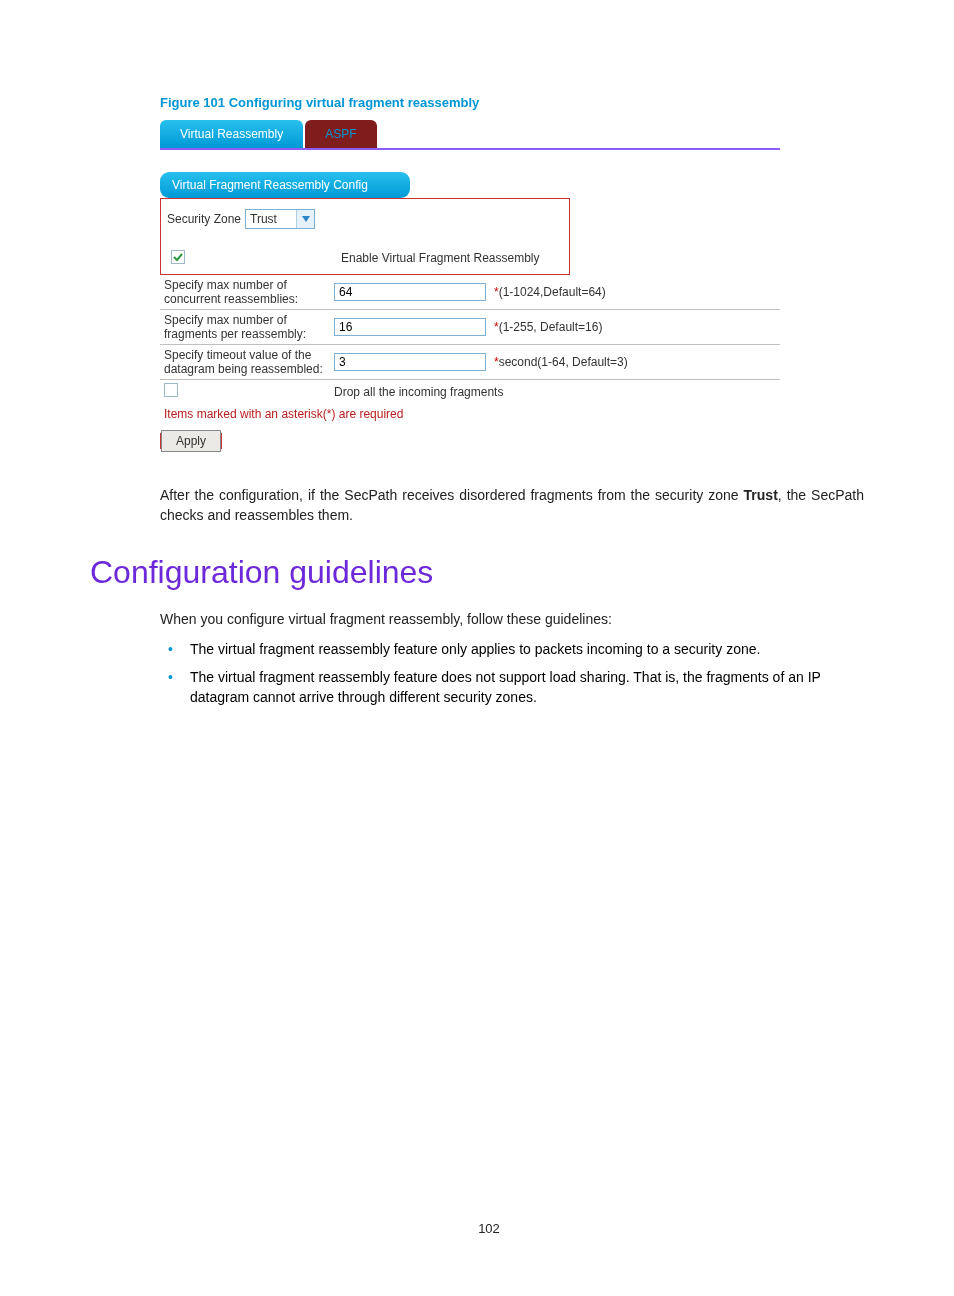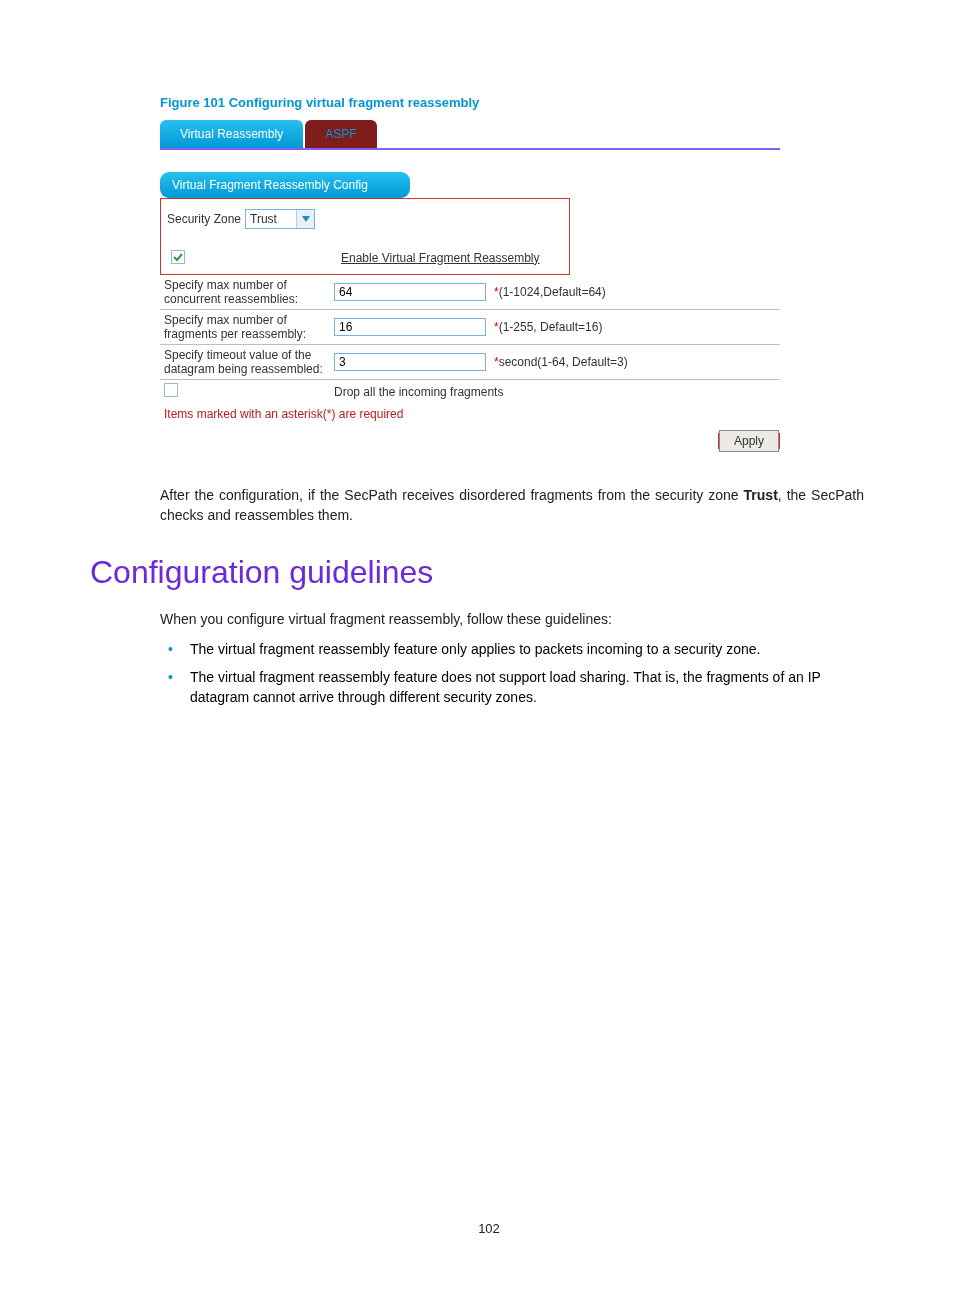--- a/index.html
+++ b/index.html
@@ -120,21 +120,20 @@
     background: #fff;
   }
   .star { color: #d40000; }
   .note-row {
     font-size: 12px;
     color: #b91c1c;
     padding: 4px 0 0 4px;
   }
   .apply-row {
     width: 620px;
-    text-align: right;
     margin-top: 12px;
   }
   .apply-btn {
     display: inline-block;
     border: 1px solid #cc3333;
     padding: 0;
   }
   .apply-btn-inner {
     border: 1px solid #888;
     background: #eceae6;
@@ -204,21 +203,21 @@
       <div class="sz-select">
         <span>Trust</span>
         <div class="sz-chev">
           <svg width="8" height="6" viewBox="0 0 8 6">
               <polygon points="0,0 8,0 4,6" fill="#2a85c9"></polygon>
             </svg>
         </div>
       </div>
     </div>
 
-    <table class="cfg-table" style="width:396px;text-decoration:underline;">
+    <table class="cfg-table" style="width:396px;">
       <tbody>
           <tr>
         <td class="label-col">
           <span class="checkbox">
             <svg width="10" height="10" viewBox="0 0 10 10">
                   <polyline points="1,5 4,8 9,2" stroke="#2a9a3f" stroke-width="2" fill="none"></polyline>
                 </svg>
           </span>
         </td>
         <td colspan="2">Enable Virtual Fragment Reassembly</td>

